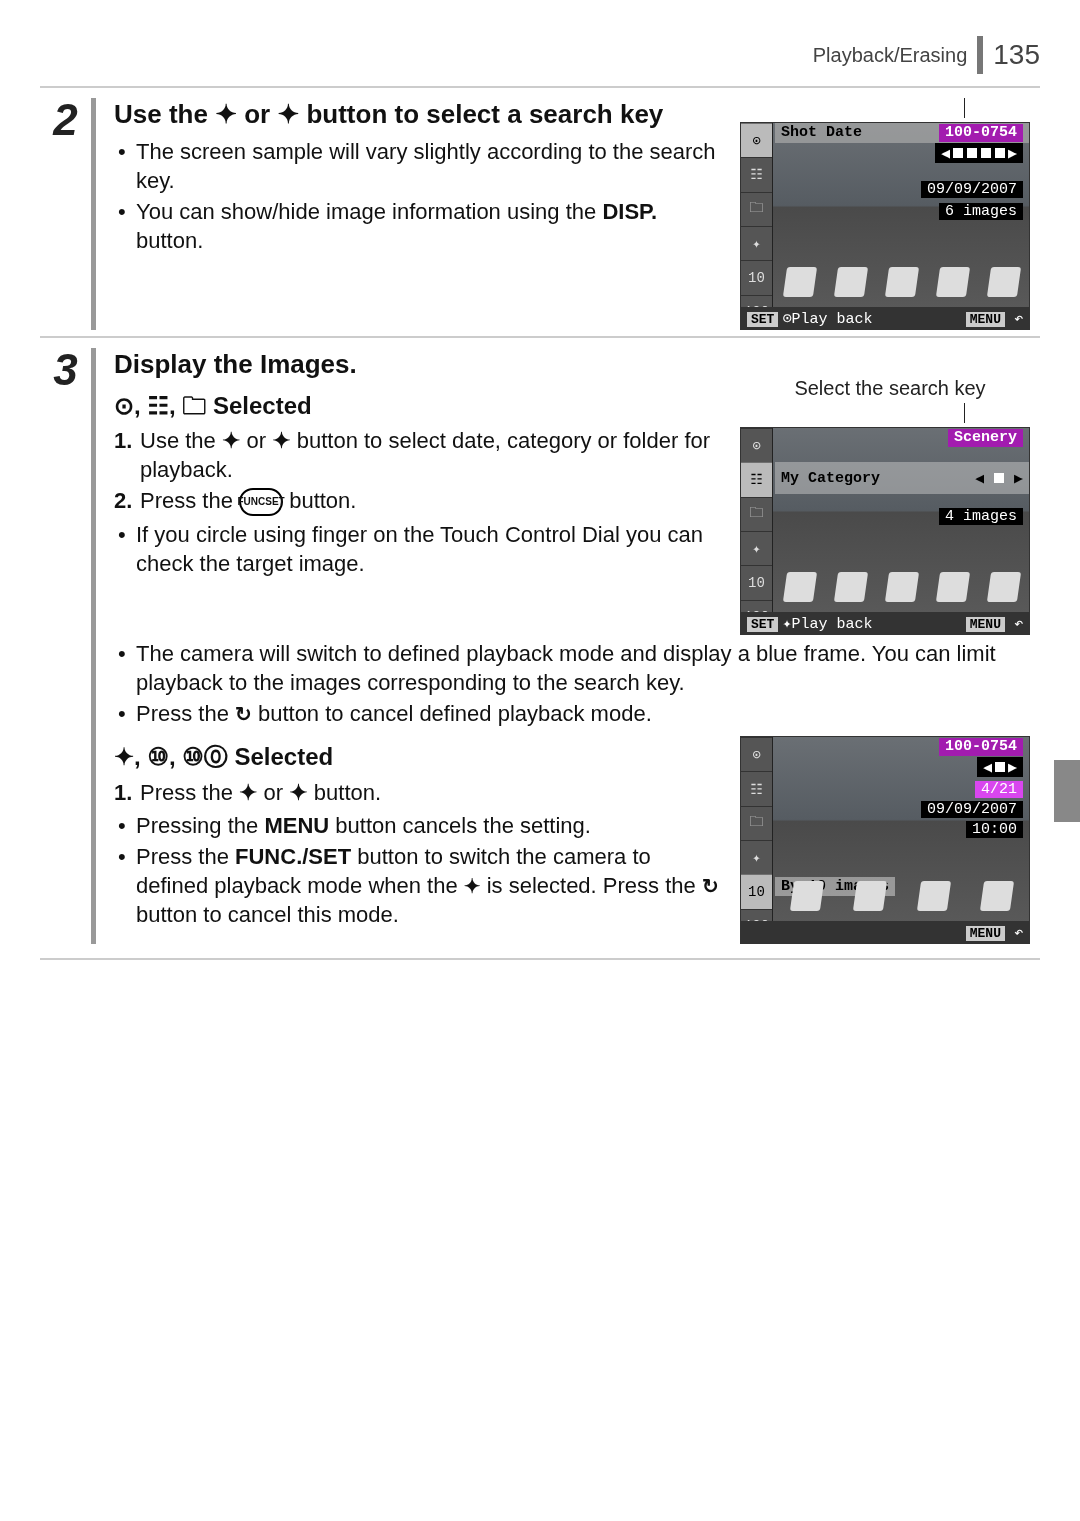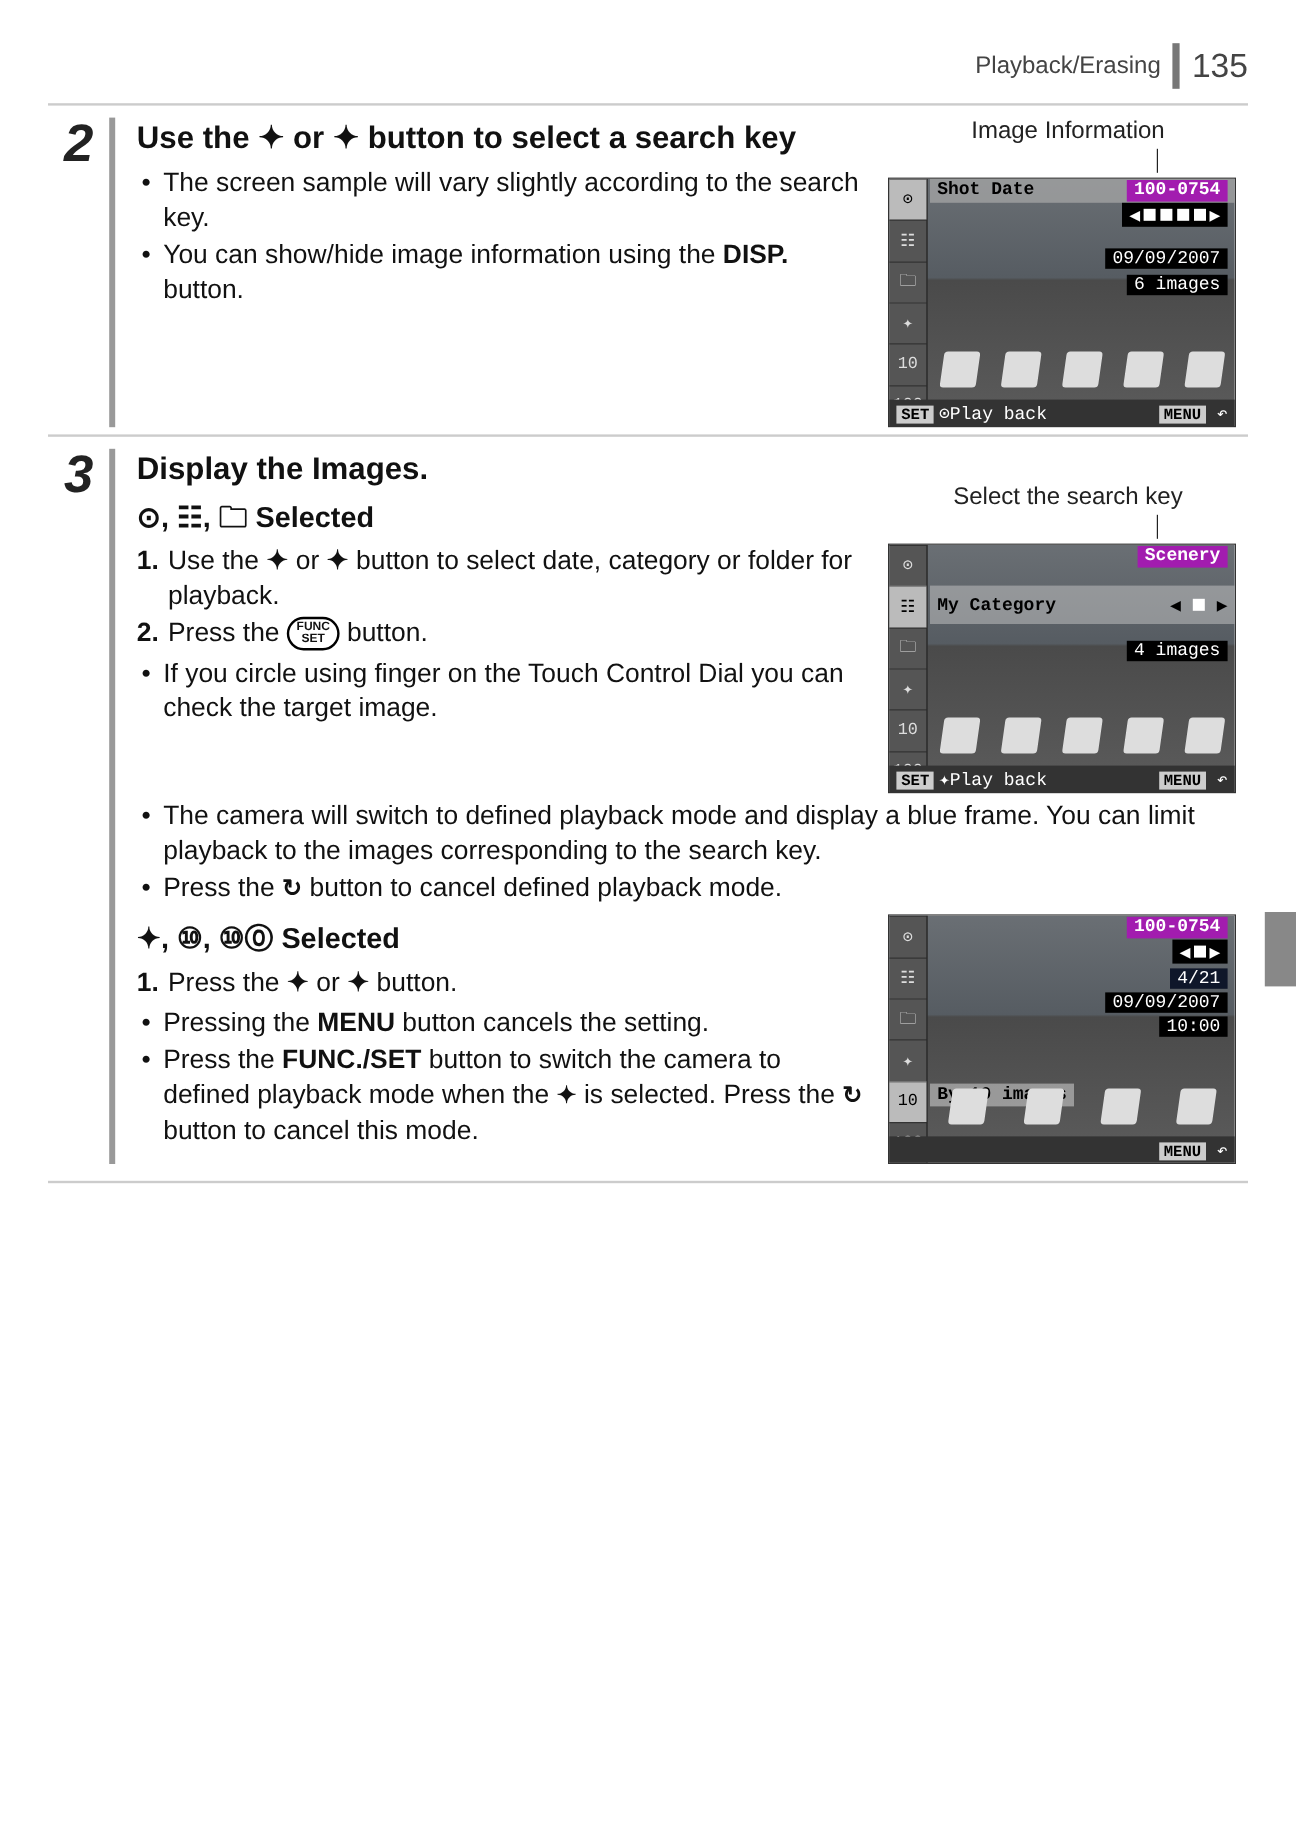--- a/index.html
+++ b/index.html
@@ -53,21 +53,21 @@
   ul.b > li { position:relative; padding-left:22px; font-size:22px; line-height:1.32; margin:2px 0; }
   ul.b > li::before { content:"•"; position:absolute; left:4px; top:0; font-size:22px; }
   ol.n { list-style:none; padding-left:0; margin:4px 0; }
   ol.n > li { position:relative; padding-left:26px; font-size:22px; line-height:1.32; margin:2px 0; }
   ol.n > li .num { position:absolute; left:0; top:0; font-weight:bold; }
   .arrow { display:inline-block; font-weight:bold; }
   .func-btn {
     display:inline-flex; align-items:center; justify-content:center;
     width:44px; height:28px; border:2px solid #000; border-radius:14px;
     font-size:10px; font-weight:bold; line-height:1; vertical-align:middle;
-    flex-direction:column;
+    flex-direction:row;
   }
   .jump-icon { font-size:20px; font-weight:bold; }
   b { font-weight:bold; }
 
   .lcd {
     width:290px; height:208px; position:relative;
     font-family: "Courier New", monospace;
     color:#fff; font-size:15px; overflow:hidden;
     border:1px solid #333;
   }
@@ -146,21 +146,20 @@
           <span>Use the </span><span class="arrow">✦</span><span> or </span><span class="arrow">✦</span><span> button to select a search key</span>
         </div>
         <ul class="b">
           <li>The screen sample will vary slightly according to the search key.</li>
           <li>
             <span>You can show/hide image information using the </span><b>DISP.</b><span> button.</span>
           </li>
         </ul>
       </div>
       <div class="right">
-        <div class="label">Image Information</div>
         <div class="label-line"></div>
         <div class="lcd">
           <div class="lcd-bg"></div>
           <div class="lcd-strip">
             <div class="cell sel">⊙</div>
             <div class="cell">☷</div>
             <div class="cell">🗀</div>
             <div class="cell">✦</div>
             <div class="cell">10</div>
             <div class="cell">100</div>
@@ -301,21 +300,21 @@
             <div class="cell">✦</div>
             <div class="cell sel">10</div>
             <div class="cell">100</div>
           </div>
           <div class="lcd-top" style="background:transparent; justify-content:flex-end;">
             <span class="r">100-0754</span>
           </div>
           <div class="lcd-row2">
               <span class="pill">◀ <span class="sq"></span> ▶</span>
             </div>
-          <div style="position:absolute; right:6px; top:44px; background:#0f172a; color:#fff; padding:0 6px;text-align:center;">4/21</div>
+          <div style="position:absolute; right:6px; top:44px; background:#d946ef; color:#fff; padding:0 6px;text-align:center;">4/21</div>
           <div class="lcd-row3" style="top:64px;">09/09/2007</div>
           <div class="lcd-row4" style="top:84px;">10:00</div>
           <div style="position:absolute; left:34px; top:140px; background:rgba(200,200,200,.6); color:#000; padding:1px 6px; font-weight:bold;">By 10 images</div>
           <div class="chairs" style="bottom:22px; top:90px;">
               <div class="chair"></div>
               <div class="chair"></div>
               <div class="chair"></div>
               <div class="chair"></div>
             </div>
           <div class="lcd-bottom" style="justify-content:flex-end;">

